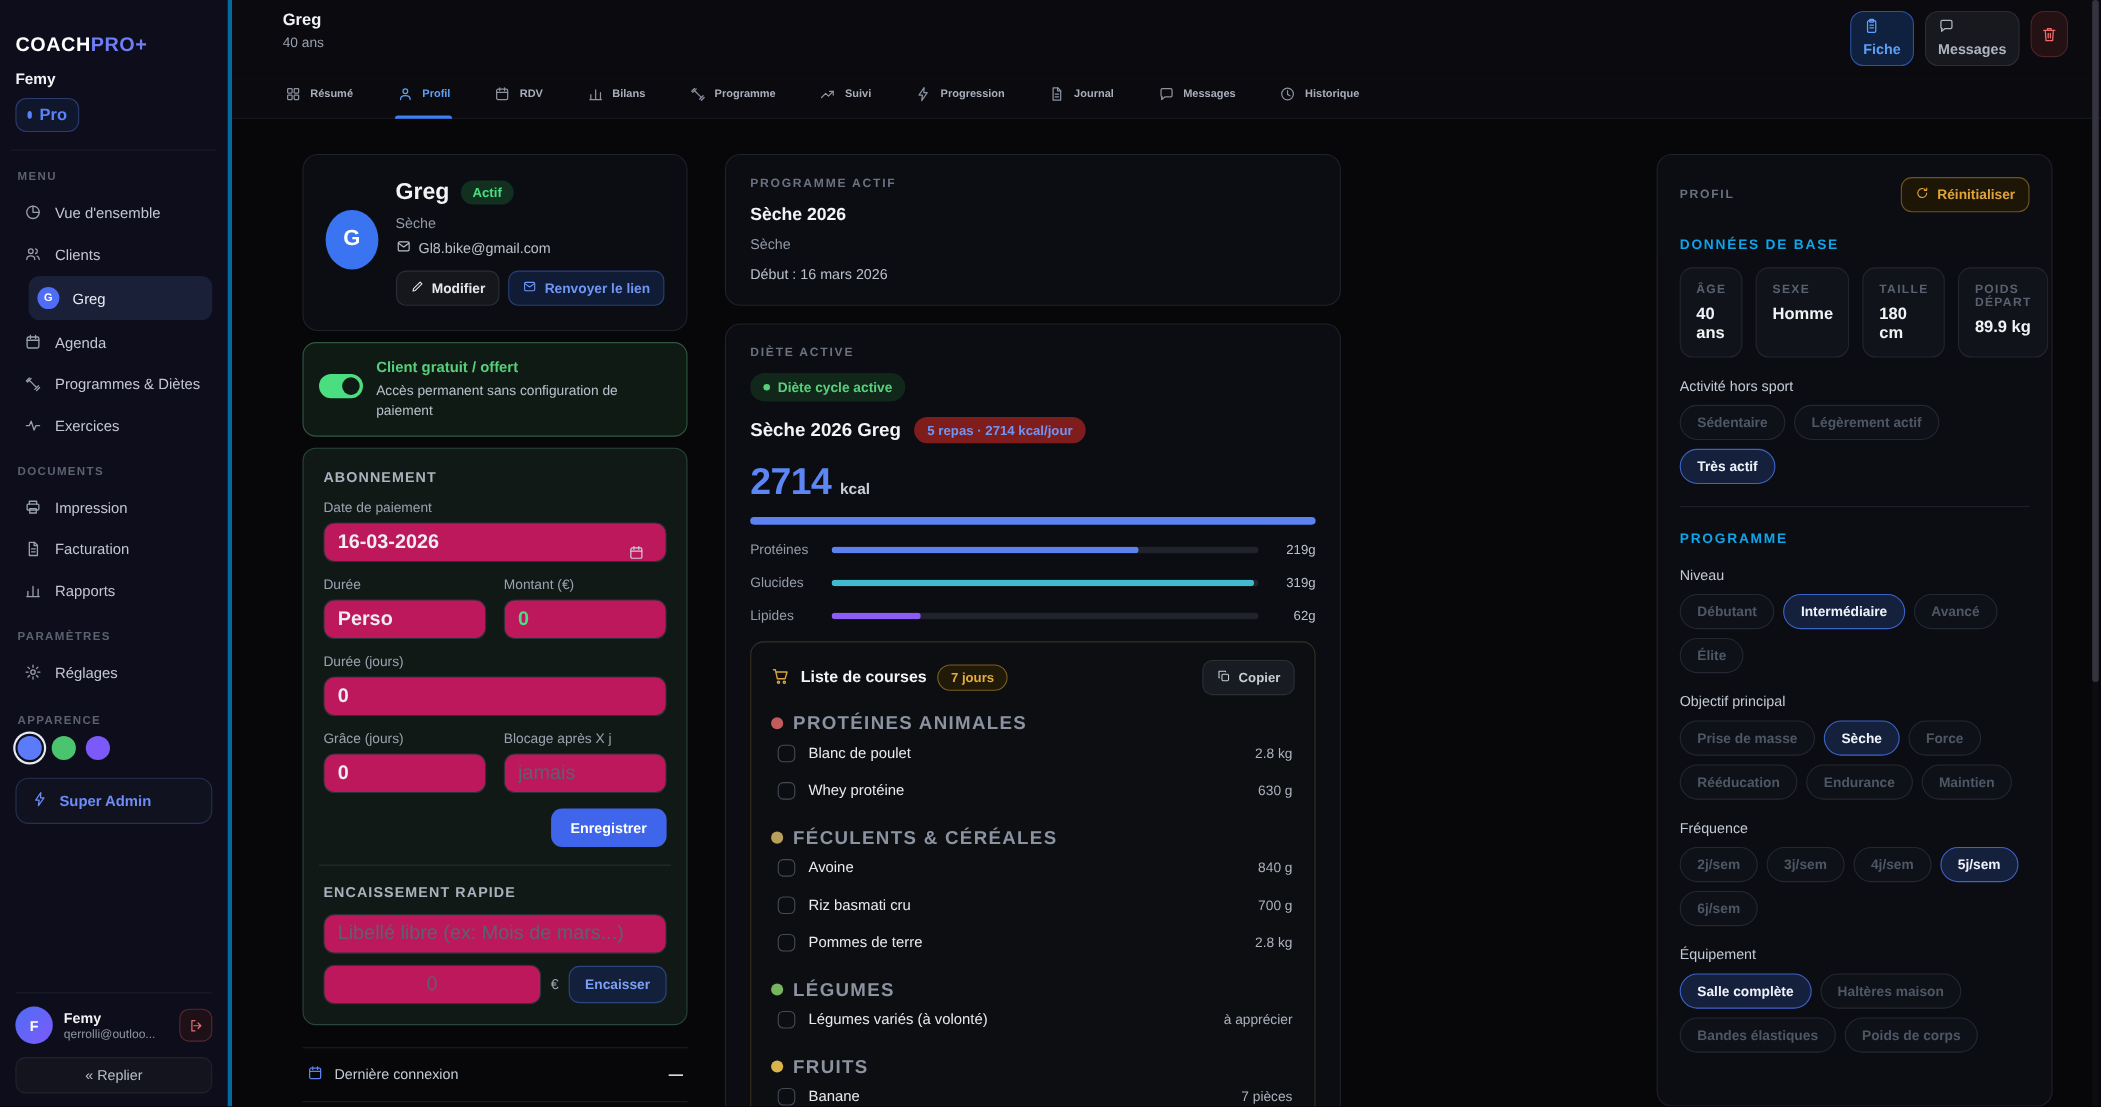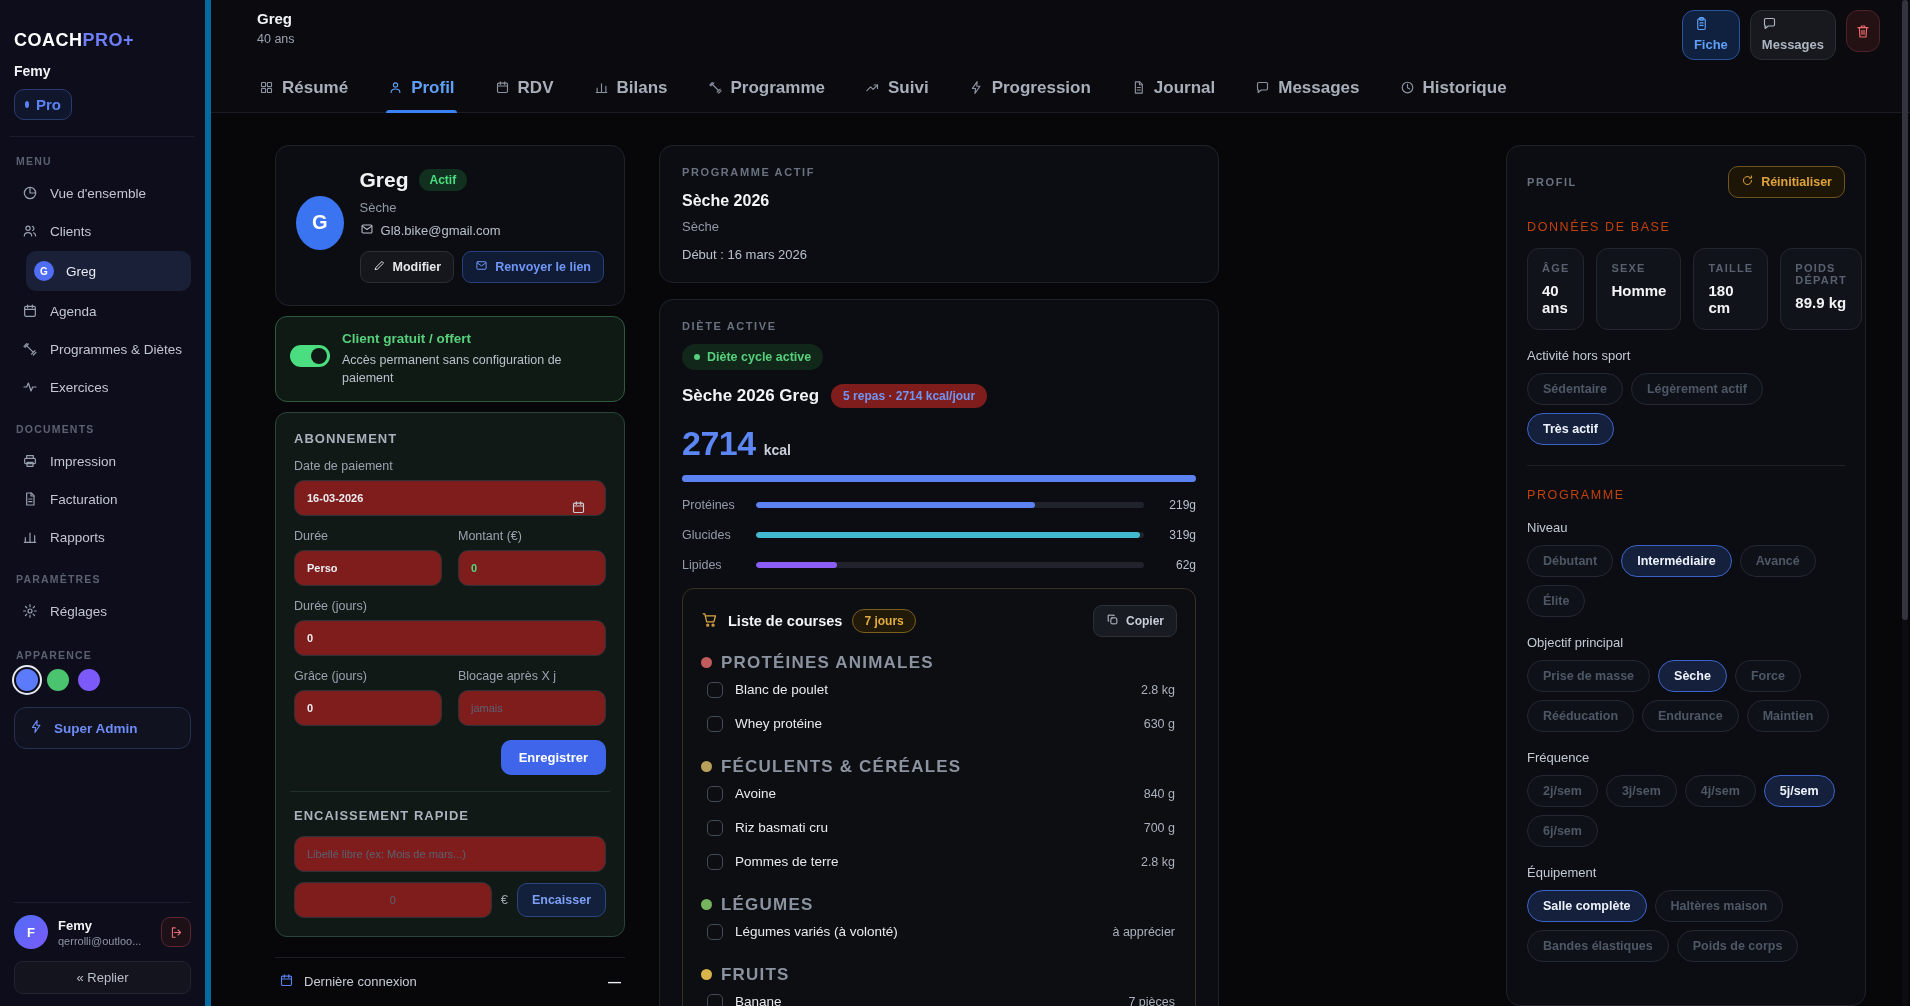--- a/index.html
+++ b/index.html
@@ -5,21 +5,21 @@
   * { box-sizing: border-box; margin: 0; padding: 0; }
   html,body { width:1910px; height:1006px; overflow:hidden; }
   body {
     background:#07070a; color:#f2f3f5;
     font-family:"Liberation Sans","DejaVu Sans",sans-serif;
     font-size:13px; position:relative;
   }
   .app { display:flex; width:1910px; height:1006px; }
 
   
-  .sidebar { width:211px; min-width:211px; background:#0d0d1b; border-right:6px solid #0369a1;
+  .sidebar { width:211px; min-width:211px; background:#0d0d1b; border-right:4px solid #0369a1;
              display:flex; flex-direction:column; padding:30px 14px 12px 14px; }
   .brand { font-size:18px; font-weight:800; letter-spacing:.5px; }
   .brand .b1 { color:#ffffff; } .brand .b2 { color:#6d7ef7; }
   .coach-name { font-weight:700; font-size:14px; margin-top:12px; }
   .plan-badge { margin-top:10px; display:inline-flex; align-items:center; gap:7px; width:58px;
     border:1px solid #2a3c6e; background:#10172c; border-radius:10px; padding:6px 10px;
     color:#5b82f6; font-weight:700; font-size:15px; }
   .plan-badge .dot { width:7px; height:7px; border-radius:50%; background:#5b82f6; }
   .sb-divider { height:1px; background:#1c1c2c; margin:16px -4px 0 -4px; }
   .sb-label { color:#5b6170; font-size:10.5px; font-weight:700; letter-spacing:1.2px; margin:18px 2px 8px 2px; }
@@ -56,21 +56,21 @@
   .top-actions { display:flex; gap:10px; align-items:flex-start; padding-right:4px; }
   .action-btn { border-radius:12px; padding:5px 11px; display:flex; flex-direction:column; gap:2px;
     font-size:13px; font-weight:700; cursor:pointer; line-height:1.25; }
   .btn-fiche { background:#10203f; border:1px solid #29539e; color:#5ea0f8; }
   .btn-messages { background:#17191f; border:1px solid #2a2d34; color:#aeb6c2; }
   .btn-trash { background:#231114; border:1px solid #4e2229; color:#ef6a6a; border-radius:12px;
     width:34px; height:42px; display:flex; align-items:center; justify-content:center; cursor:pointer; }
   .tabbar { background:#0a0a0f; border-bottom:1px solid #1a1c23; padding:0 0 0 46px;
     display:flex; gap:36px; }
   .tab { display:flex; align-items:center; gap:8px; padding:12px 2px 14px 2px; color:#a8afbb;
-    font-weight:600; font-size:17px; position:relative; cursor:pointer; }
+    font-weight:600; font-size:10px; position:relative; cursor:pointer; }
   .tab svg { color:#8b93a0; }
   .tab.active { color:#5ea0f8; } .tab.active svg { color:#5ea0f8; }
   .tab.active::after { content:""; position:absolute; left:0; right:0; bottom:-1px; height:3px;
     background:#3b82f6; border-radius:3px 3px 0 0; }
 
   .content { flex:1; display:flex; padding:32px 0 0 64px; overflow:hidden; }
   .card { background:#0c0d12; border:1px solid #20222b; border-radius:14px; }
 
   
   .col1 { width:350px; min-width:350px; }
@@ -94,22 +94,22 @@
     padding:14px 14px; display:flex; gap:12px; align-items:flex-start; }
   .toggle { width:40px; height:22px; border-radius:11px; background:#4ade80; position:relative;
     flex:none; margin-top:14px; cursor:pointer; }
   .toggle .knob { position:absolute; right:3px; top:3px; width:16px; height:16px; border-radius:50%; background:#0f1a14; }
   .free-title { color:#57d07c; font-weight:700; font-size:13.5px; }
   .free-desc { color:#b9c0cb; font-size:12.5px; margin-top:5px; line-height:1.45; }
 
   .sub-card { margin-top:10px; background:#111916; border:1px solid #28473a; border-radius:12px; padding:18px 18px; }
   .sub-heading { color:#aab2bd; font-weight:800; font-size:13px; letter-spacing:1px; }
   .f-label { color:#9aa2af; font-size:12.5px; margin:13px 0 7px 0; }
-  .f-input { width:100%; height:36px; background:#7f1d1d; border:1px solid #2b3238; border-radius:10px;
-    color:#eceef1; font-size:11px; font-weight:600; padding:0 12px;
+  .f-input { width:100%; height:36px; background:#be185d; border:1px solid #2b3238; border-radius:10px;
+    color:#eceef1; font-size:18px; font-weight:600; padding:0 12px;
     font-family:"Liberation Sans","DejaVu Sans",sans-serif; }
   .f-input::placeholder { color:#5a6270; font-weight:500; }
   .f-input.green { color:#4ade80; }
   .date-wrap { position:relative; }
   .date-wrap svg { position:absolute; right:10px; top:10px; color:#c9ced6; }
   .grid2 { display:grid; grid-template-columns:1fr 1fr; column-gap:16px; }
   .save-row { display:flex; justify-content:flex-end; margin-top:14px; }
   .btn-save { background:#3f66ea; color:#fff; border:none; border-radius:10px; padding:10px 18px;
     font-weight:700; font-size:13px; cursor:pointer; }
   .sub-divider { height:1px; background:#223129; margin:16px -4px; }
@@ -168,21 +168,21 @@
   .item-name { font-size:13.5px; color:#e8eaee; }
   .item-qty { margin-left:auto; color:#aab1bd; font-size:12.5px; }
   .cart-icon { color:#d9a53f; }
 
   
   .col3 { width:360px; min-width:360px; margin-left:auto; margin-right:44px; }
   .profile-card { padding:20px 20px; height:100%; }
   .profile-head { display:flex; align-items:center; justify-content:space-between; }
   .btn-reset { border:1px solid #6e5420; background:#1d1607; color:#dfa33c; border-radius:10px;
     padding:7px 12px; font-size:12.5px; font-weight:700; display:flex; align-items:center; gap:7px; cursor:pointer; }
-  .sec-heading { color:#c2410c; font-size:12.5px; font-weight:400; letter-spacing:1.6px; margin-top:22px; }
+  .sec-heading { color:#0ea5e9; font-size:12.5px; font-weight:700; letter-spacing:1.6px; margin-top:22px; }
   .stats-grid { display:grid; grid-template-columns:1fr 1fr 1fr 1fr; gap:12px; margin-top:14px; }
   .stat-box { background:#11131a; border:1px solid #23262e; border-radius:12px; padding:13px 14px; }
   .stat-label { color:#596170; font-size:11px; font-weight:800; letter-spacing:1.2px; }
   .stat-value { font-size:15px; font-weight:800; margin-top:8px; }
   .group-label { color:#c3cad4; font-size:13px; margin-top:18px; }
   .pill-wrap { display:flex; flex-wrap:wrap; gap:8px; margin-top:10px; }
   .pill { background:#0f1118; border:1px solid #242832; color:#4e5765; border-radius:999px;
     padding:8px 15px; font-size:12.5px; font-weight:700; cursor:pointer; white-space:nowrap; }
   .pill.selected { background:#14203c; border:1px solid #3c63c8; color:#eef2fb; }
   .col3-divider { height:1px; background:#1d2027; margin-top:20px; }

